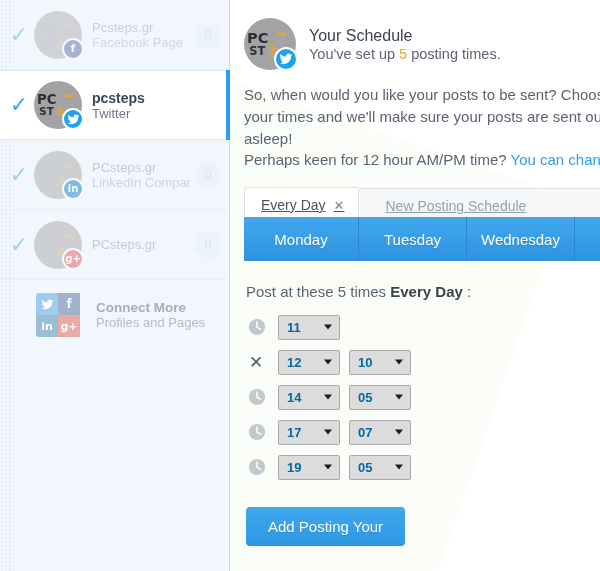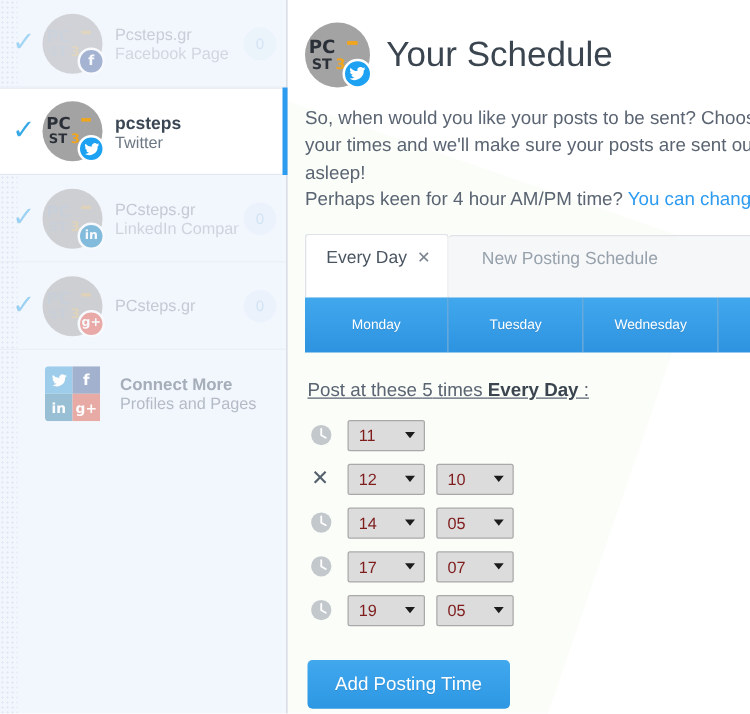--- a/index.html
+++ b/index.html
@@ -119,74 +119,74 @@
     position: relative; z-index: 1;
     flex: 1 1 auto; height: 571px;
     padding: 18px 0 0 14px;
     overflow: hidden;
   }
   .page-head { display: flex; align-items: center; margin-bottom: 14px; }
   .page-head .avatar { flex: 0 0 52px; width: 52px; height: 52px; margin-right: 13px; }
   .page-head .avatar .circle { width: 52px; height: 52px; }
   .page-head .avatar .pclogo { width: 46px; }
   .page-head .badge-net { width: 24px; height: 24px; font-size: 12px; }
-  .page-title { font-size: 28px; color: #3b4550; line-height: 1.22; }
+  .page-title { font-size: 16px; color: #3b4550; line-height: 1.22; }
   .page-sub { font-size: 14.5px; color: #5a6472; margin-top: 1px; }
   .page-sub b { color: #f0a51e; font-weight: normal; }
 
   .blurb {
     font-size: 15px; color: #5a6472; line-height: 1.45;
     width: 640px; white-space: nowrap;
   }
   .blurb p { margin-bottom: 0; }
   .blurb a { color: #2d9bf0; text-decoration: none; }
 
   
   .tabs {
     margin-top: 16px; display: flex; align-items: flex-end;
     border-bottom: 1px solid #dfe3e8; width: 600px;
   }
   .tab {
-    padding: 9px 14px 24px 16px; font-size: 14px; color: #8a949f;
+    padding: 9px 14px 3px 16px; font-size: 14px; color: #8a949f;
     background: #f6f7f9; border: 1px solid #dfe3e8; border-bottom: none;
-    border-radius: 3px 3px 0 0; margin-bottom: -1px; white-space: nowrap;
+    border-radius: 3px 3px 0 0; margin-bottom: -1px; white-space: nowrap; text-decoration: underline;
   }
   .tab.active { background: #ffffff; color: #4a5562; border-bottom: 1px solid #fff; }
   .tab .x { color: #7b848f; margin-left: 8px; font-size: 13px; }
   .tab.plain { border-left: none; padding-left: 26px; padding-right: 120px; color:#97a1ac;}
 
   
   .days { display: flex; width: 640px; margin-top: 0; }
   .day {
     flex: 0 0 108px; height: 44px;
     display: flex; align-items: center; justify-content: center;
     background: linear-gradient(#41a8ee, #2e93e0);
-    color: #ffffff; font-size: 11px;
+    color: #ffffff; font-size: 15px;
     border-right: 1px solid #2a86cd;
     text-shadow: 0 1px 0 rgba(0,0,0,.12);
   }
   .day:first-child { flex: 0 0 115px; }
 
   
-  .post-line { margin: 22px 0 14px 2px; font-size: 15px; color: #5a6472; text-decoration: underline; }
+  .post-line { margin: 22px 0 14px 2px; font-size: 15px; color: #5a6472; }
   .post-line b { color: #3b4550; }
   .time-row { display: flex; align-items: center; margin-bottom: 9px; }
   .row-icon {
     flex: 0 0 34px; width: 34px; height: 26px;
     display: flex; align-items: center; justify-content: flex-start;
     padding-left: 4px;
   }
   .clock-ic { width: 18px; height: 18px; display:block; }
   .x-ic { font-size: 17px; color: #55606d; font-family: "DejaVu Sans", sans-serif; line-height:1; padding-left:1px;}
   .sel {
     position: relative; width: 62px; height: 25px; margin-right: 9px;
     background: #dcdcdc; border: 1px solid #a9a9a9; border-radius: 2px;
     display: flex; align-items: center;
   }
-  .sel .val { font-size: 13px; color: #7f1d1d; padding-left: 8px; font-family:"Liberation Sans", sans-serif;}
+  .sel .val { font-size: 13px; color: #0369a1; padding-left: 8px; font-family:"Liberation Sans", sans-serif;font-weight:bold;}
   .sel .arw {
     position: absolute; right: 7px; top: 50%; transform: translateY(-50%);
     width: 0; height: 0; border-left: 4px solid transparent;
     border-right: 4px solid transparent; border-top: 5px solid #1c1c1c;
   }
   .add-btn {
     margin-top: 18px; margin-left: 2px;
     display: inline-flex; align-items: center; justify-content: center;
     padding: 11px 22px; border-radius: 4px;
     background: linear-gradient(#41a8ee, #2d97e3);
@@ -321,28 +321,29 @@
           </svg>
         </div>
         <div class="badge-net net-tw">
           <svg width="14" height="14" viewBox="0 0 24 24" fill="#fff">
               <path d="M23 4.9a9 9 0 0 1-2.6.7 4.5 4.5 0 0 0 2-2.5 9 9 0 0 1-2.9 1.1 4.5 4.5 0 0 0-7.7 4.1A12.8 12.8 0 0 1 2.5 3.6a4.5 4.5 0 0 0 1.4 6 4.4 4.4 0 0 1-2-.6 4.5 4.5 0 0 0 3.6 4.5 4.5 4.5 0 0 1-2 .1 4.5 4.5 0 0 0 4.2 3.1A9 9 0 0 1 1 18.6a12.7 12.7 0 0 0 19.6-11.3A9.2 9.2 0 0 0 23 4.9z"></path>
             </svg>
         </div>
       </div>
       <div>
         <div class="page-title">Your Schedule</div>
+        <div class="page-sub"><span>You've set up </span><b>5</b><span> posting times.</span></div>
       </div>
     </div>
 
     <div class="blurb">
       <p>So, when would you like your posts to be sent? Choose</p>
       <p>your times and we'll make sure your posts are sent out</p>
       <p>asleep!</p>
-      <p><span>Perhaps keen for 4 hour AM/PM time? </span><a href="#">You can chang</a></p>
+      <p><span>Perhaps keen for 12 hour AM/PM time? </span><a href="#">You can chang</a></p>
     </div>
 
     <div class="tabs">
       <div class="tab active">
         <span>Every Day</span><span class="x">✕</span>
       </div>
       <div class="tab plain">
         <span>New Posting Schedule</span>
       </div>
     </div>
@@ -432,16 +433,16 @@
       <div class="sel">
           <span class="val">19</span>
           <i class="arw"></i>
         </div>
       <div class="sel">
           <span class="val">05</span>
           <i class="arw"></i>
         </div>
     </div>
 
-    <button class="add-btn">Add Posting Time</button>
+    <button class="add-btn">Add Posting Your</button>
 
   </section>
 </div>
 
 </body></html>

